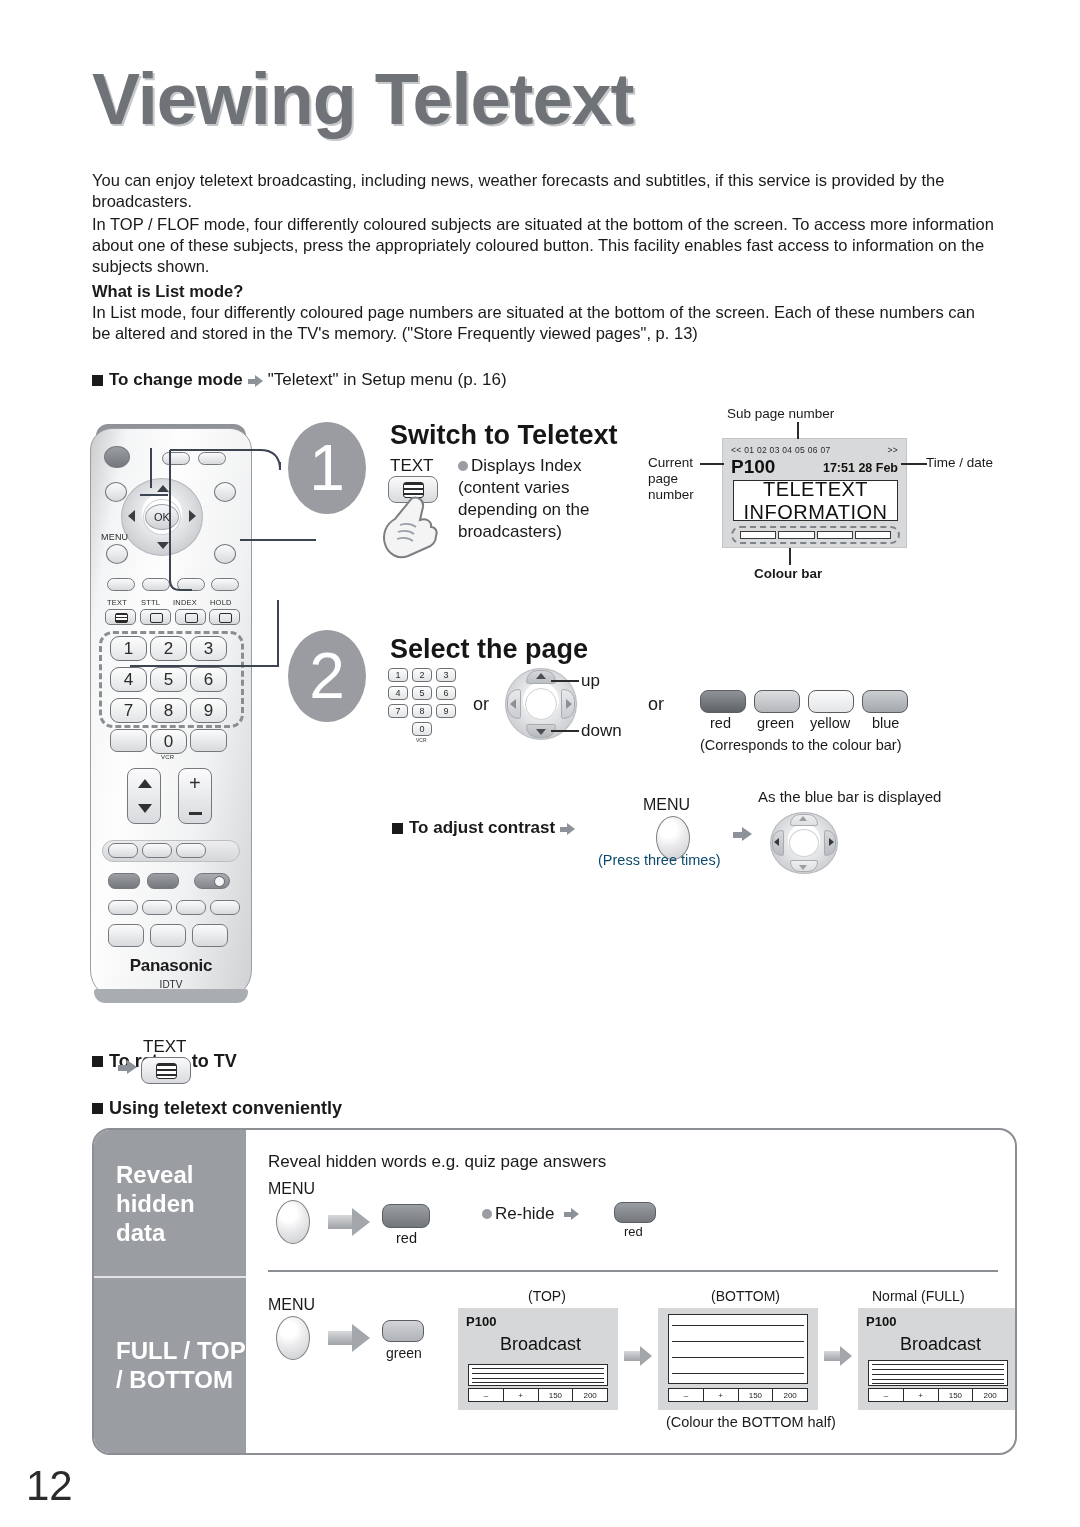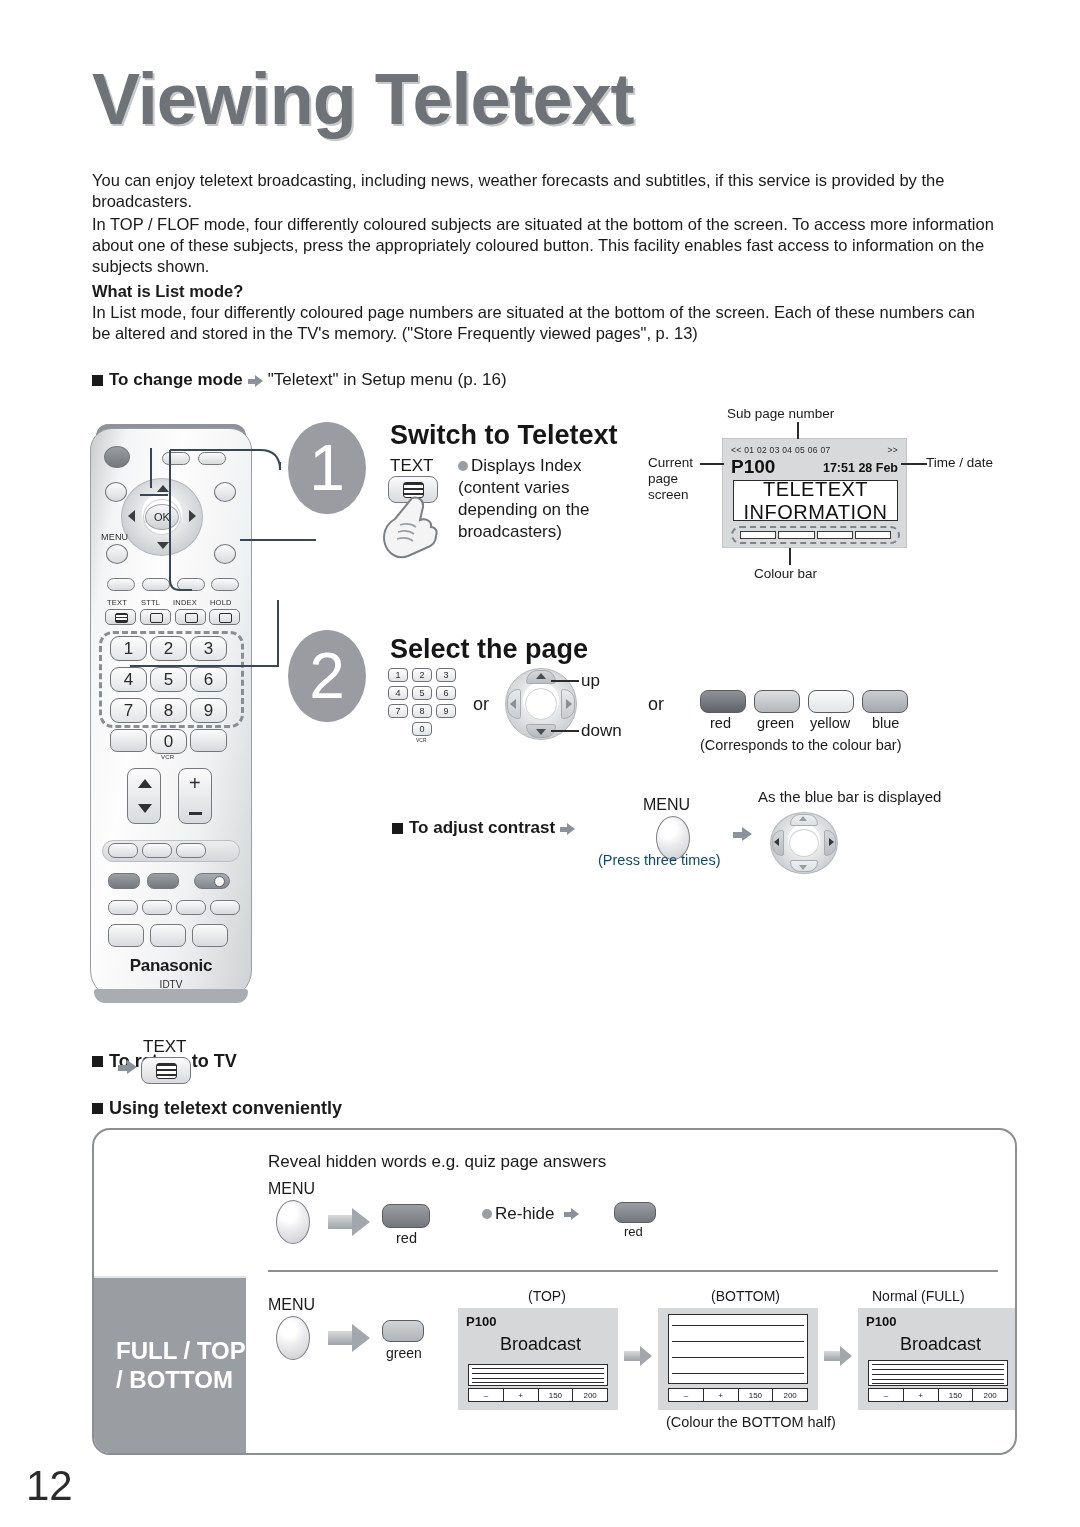--- a/index.html
+++ b/index.html
@@ -329,28 +329,28 @@
     <span></span>
     <span></span>
     <span></span>
     <span></span>
   </div>
 </div>
 
 <div class="callout" style="left:727px;top:406px;">Sub page number</div>
 <div class="lead" style="left:797px;top:422px;width:1.5px;height:17px;"></div>
 
-<div class="callout" style="left:648px;top:455px;width:68px;">Current page screen</div>
+<div class="callout" style="left:648px;top:455px;width:68px;">Current page number</div>
 <div class="lead" style="left:700px;top:463px;width:24px;height:1.5px;"></div>
 
 <div class="callout" style="left:926px;top:455px;">Time / date</div>
 <div class="lead" style="left:901px;top:463px;width:26px;height:1.5px;"></div>
 
 <div class="lead" style="left:789px;top:548px;width:1.5px;height:17px;"></div>
-<div class="callout" style="left:754px;top:566px;">Colour bar</div>
+<div class="callout" style="left:754px;top:566px;font-weight:bold;">Colour bar</div>
 
 <div class="step-circle" style="left:288px;top:630px;">2</div>
 <div class="step-title" style="left:390px;top:634px;">Select the page</div>
 
 <div style="position:absolute;left:388px;top:668px;width:72px;height:72px;">
   <div class="rc-num" style="left:0px;top:0px;width:20px;height:14px;font-size:9px;border-radius:4px;">1</div>
   <div class="rc-num" style="left:24px;top:0px;width:20px;height:14px;font-size:9px;border-radius:4px;">2</div>
   <div class="rc-num" style="left:48px;top:0px;width:20px;height:14px;font-size:9px;border-radius:4px;">3</div>
   <div class="rc-num" style="left:0px;top:18px;width:20px;height:14px;font-size:9px;border-radius:4px;">4</div>
   <div class="rc-num" style="left:24px;top:18px;width:20px;height:14px;font-size:9px;border-radius:4px;">5</div>
@@ -427,20 +427,21 @@
   <div style="position:absolute;left:14px;top:5px;width:21px;height:16px;border:1.6px solid #2b2b2b;border-radius:3px;background:repeating-linear-gradient(180deg,#2b2b2b 0 2px,#fff 2px 5px);"></div>
 </div>
 
 <div class="sq-head" style="position:absolute;left:92px;top:1098px;font-size:18px;">
   <span class="sq"></span>
   <span>Using teletext conveniently</span>
 </div>
 
 <div id="conv-panel">
 
+  <div class="conv-side" style="top:0; height:146px;">Reveal hidden data</div>
   <div class="conv-div" style="left:0;top:146px;width:152px;height:2px;"></div>
 
   <div class="conv-side" style="top:148px; height:179px; padding-top:58px;">FULL / TOP / BOTTOM</div>
 
   <div class="conv-body" style="top:0;left:152px;width:773px;height:146px;">
     <div style="position:absolute;left:22px;top:22px;font-size:17px;color:#1a1a1a;">Reveal hidden words e.g. quiz page answers</div>
     <div class="menu-lbl" style="left:22px;top:50px;">MENU</div>
     <div class="menu-knob" style="left:30px;top:70px;"></div>
     <div class="garrow" style="left:82px;top:78px;width:42px;height:28px;--h:14px;--w:18px;">
       <div class="shaft"></div>

